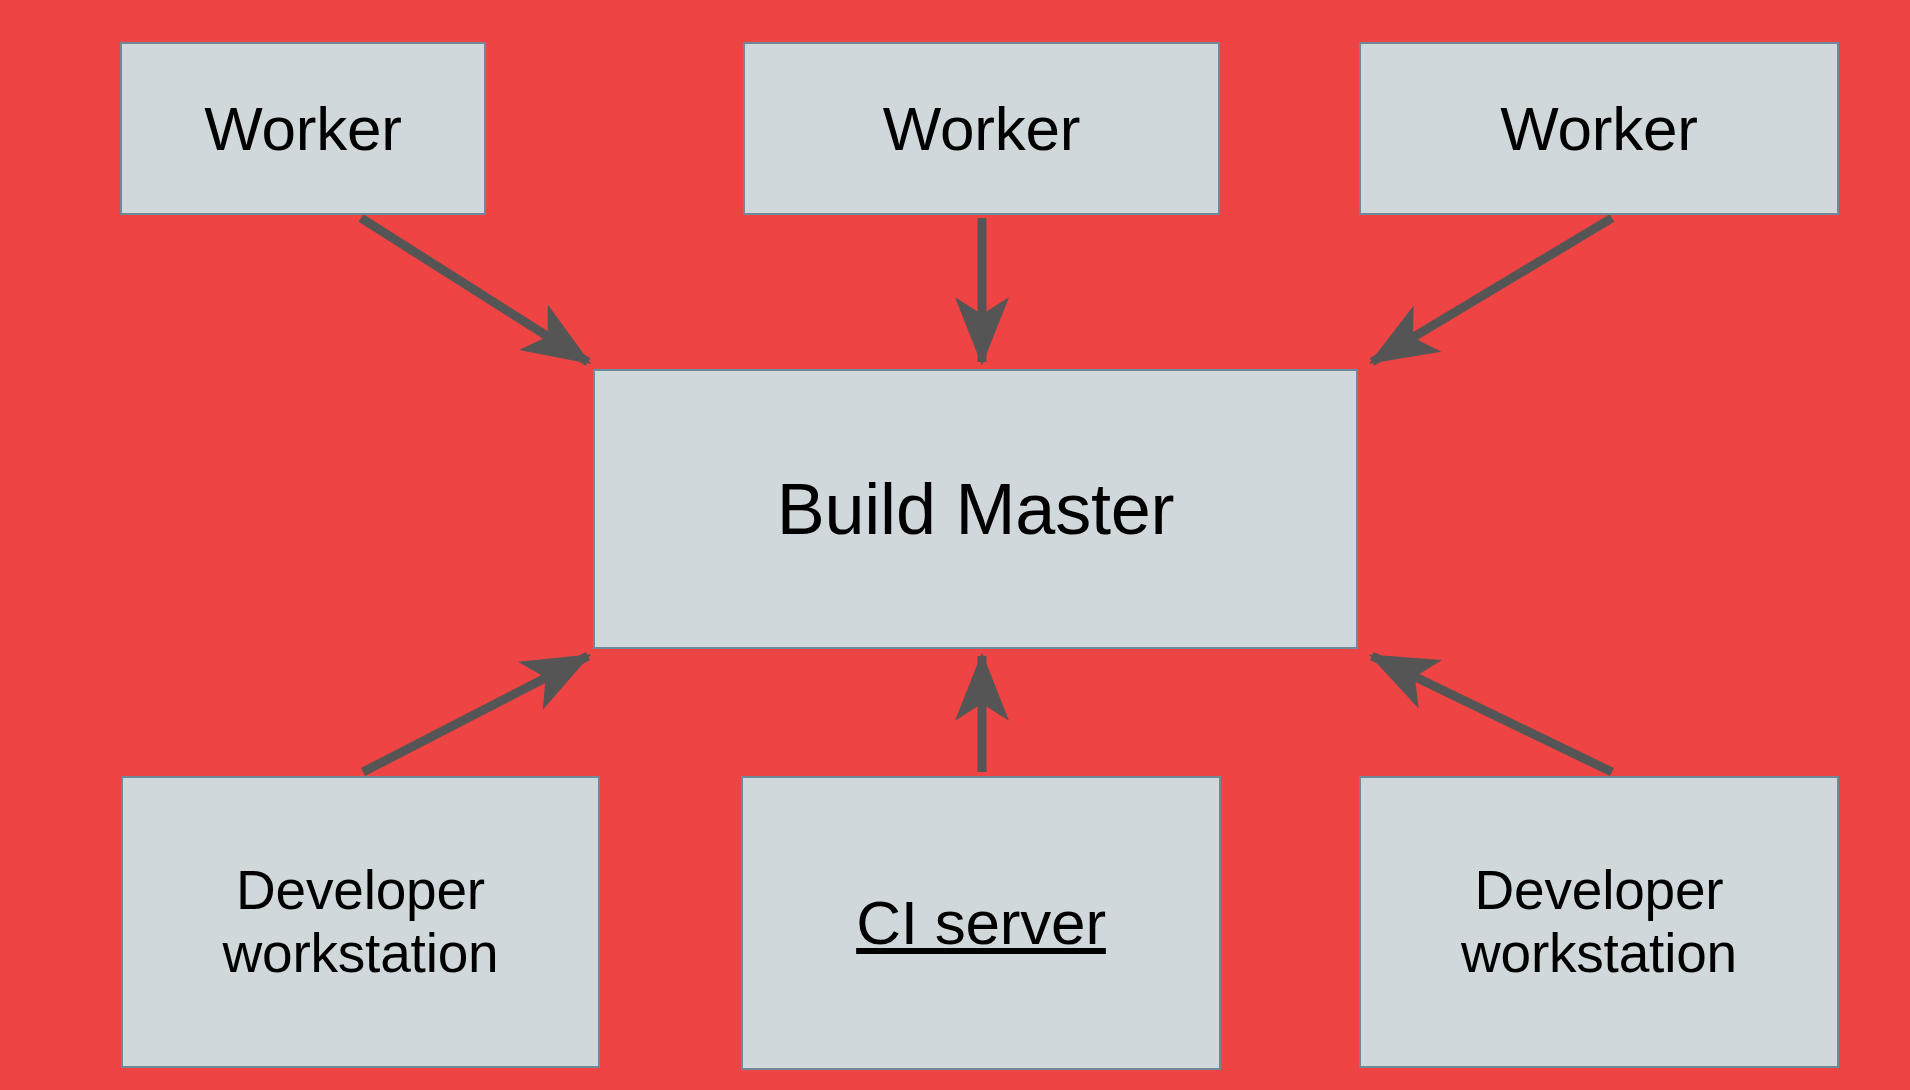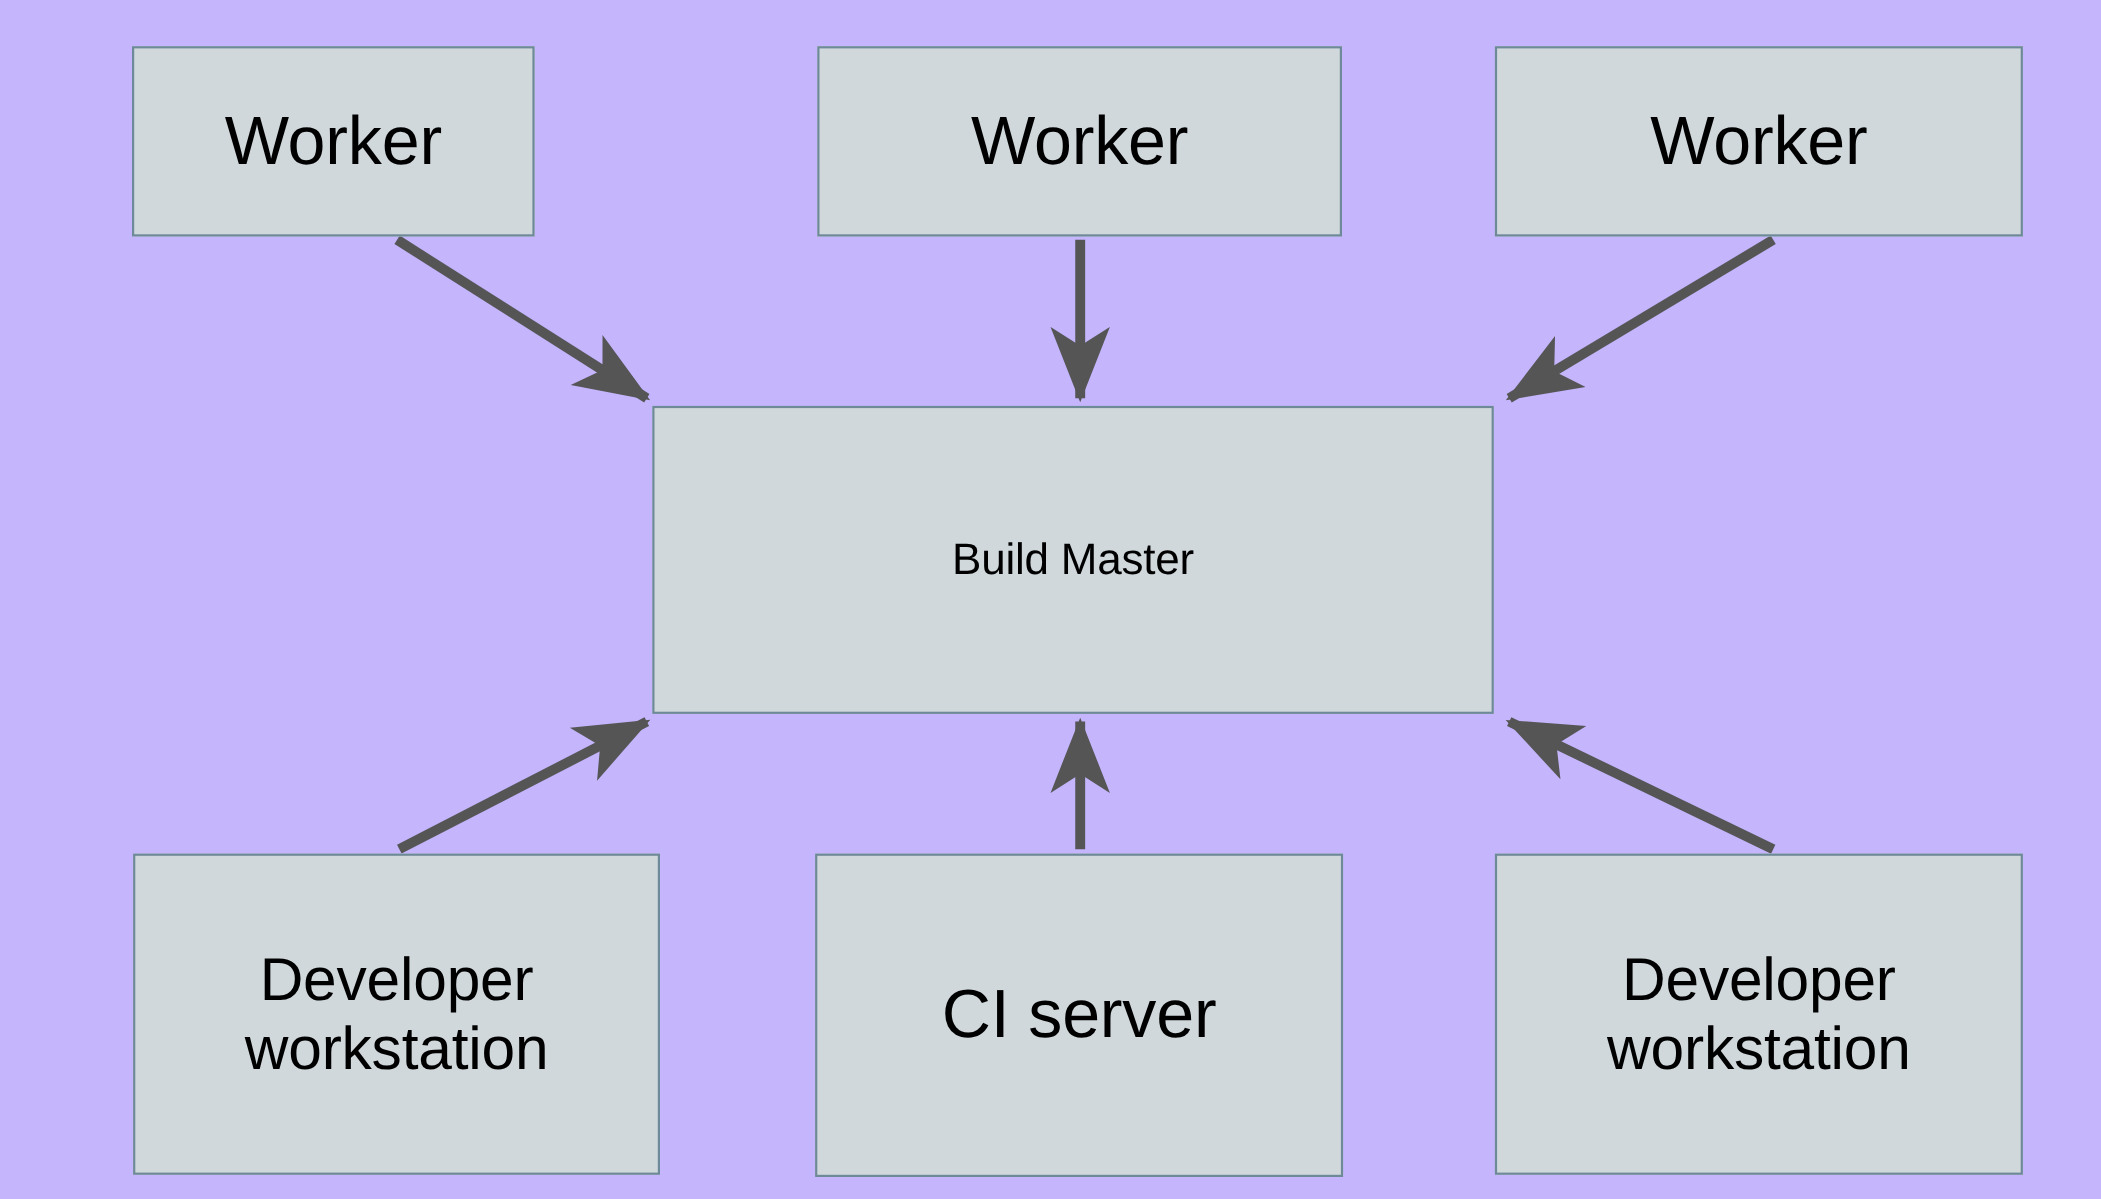--- a/index.html
+++ b/index.html
@@ -7,21 +7,21 @@
     padding: 0;
     background: #ffffff;
   }
   body {
     font-family: "Liberation Sans", sans-serif;
   }
   #diagram-canvas {
     position: relative;
     width: 1910px;
     height: 1090px;
-    background: #c4b5fd;
+    background: #ef4444;
     overflow: hidden;
   }
   #edge-layer {
     position: absolute;
     left: 0;
     top: 0;
     width: 1910px;
     height: 1090px;
     pointer-events: none;
   }
@@ -36,35 +36,35 @@
     text-align: center;
   }
   .node-label {
     color: #000000;
     font-weight: 400;
     line-height: 1.15;
     white-space: pre-line;
     letter-spacing: -0.2px;
   }
   .node-worker .node-label { font-size: 62px; }
-  .node-master .node-label { font-size: 40px; }
+  .node-master .node-label { font-size: 72px; }
   .node-ci .node-label { font-size: 62px; }
   .node-dev .node-label { font-size: 55px; }
 
   
   #node-worker-1 { left: 120px;  top: 42px;  width: 366px; height: 173px; }
   #node-worker-2 { left: 743px;  top: 42px;  width: 477px; height: 173px; }
   #node-worker-3 { left: 1359px; top: 42px;  width: 480px; height: 173px; }
 
   
   #node-build-master { left: 593px; top: 369px; width: 765px; height: 280px; }
 
   
   #node-dev-left  { left: 121px;  top: 776px; width: 479px; height: 292px; }
-  #node-ci-server { left: 741px;  top: 776px; width: 480px; height: 294px; }
+  #node-ci-server { left: 741px;  top: 776px; width: 480px; height: 294px; text-decoration: underline; }
   #node-dev-right { left: 1359px; top: 776px; width: 480px; height: 292px; }
 </style>
 </head>
 <body>
 
 <div id="diagram-canvas">
 
   <svg id="edge-layer" viewBox="0 0 1910 1090" width="1910" height="1090" xmlns="http://www.w3.org/2000/svg">
     <defs>
       <marker id="arrowhead" markerWidth="9" markerHeight="9" refX="7.2" refY="3.2" orient="auto" markerUnits="strokeWidth">

